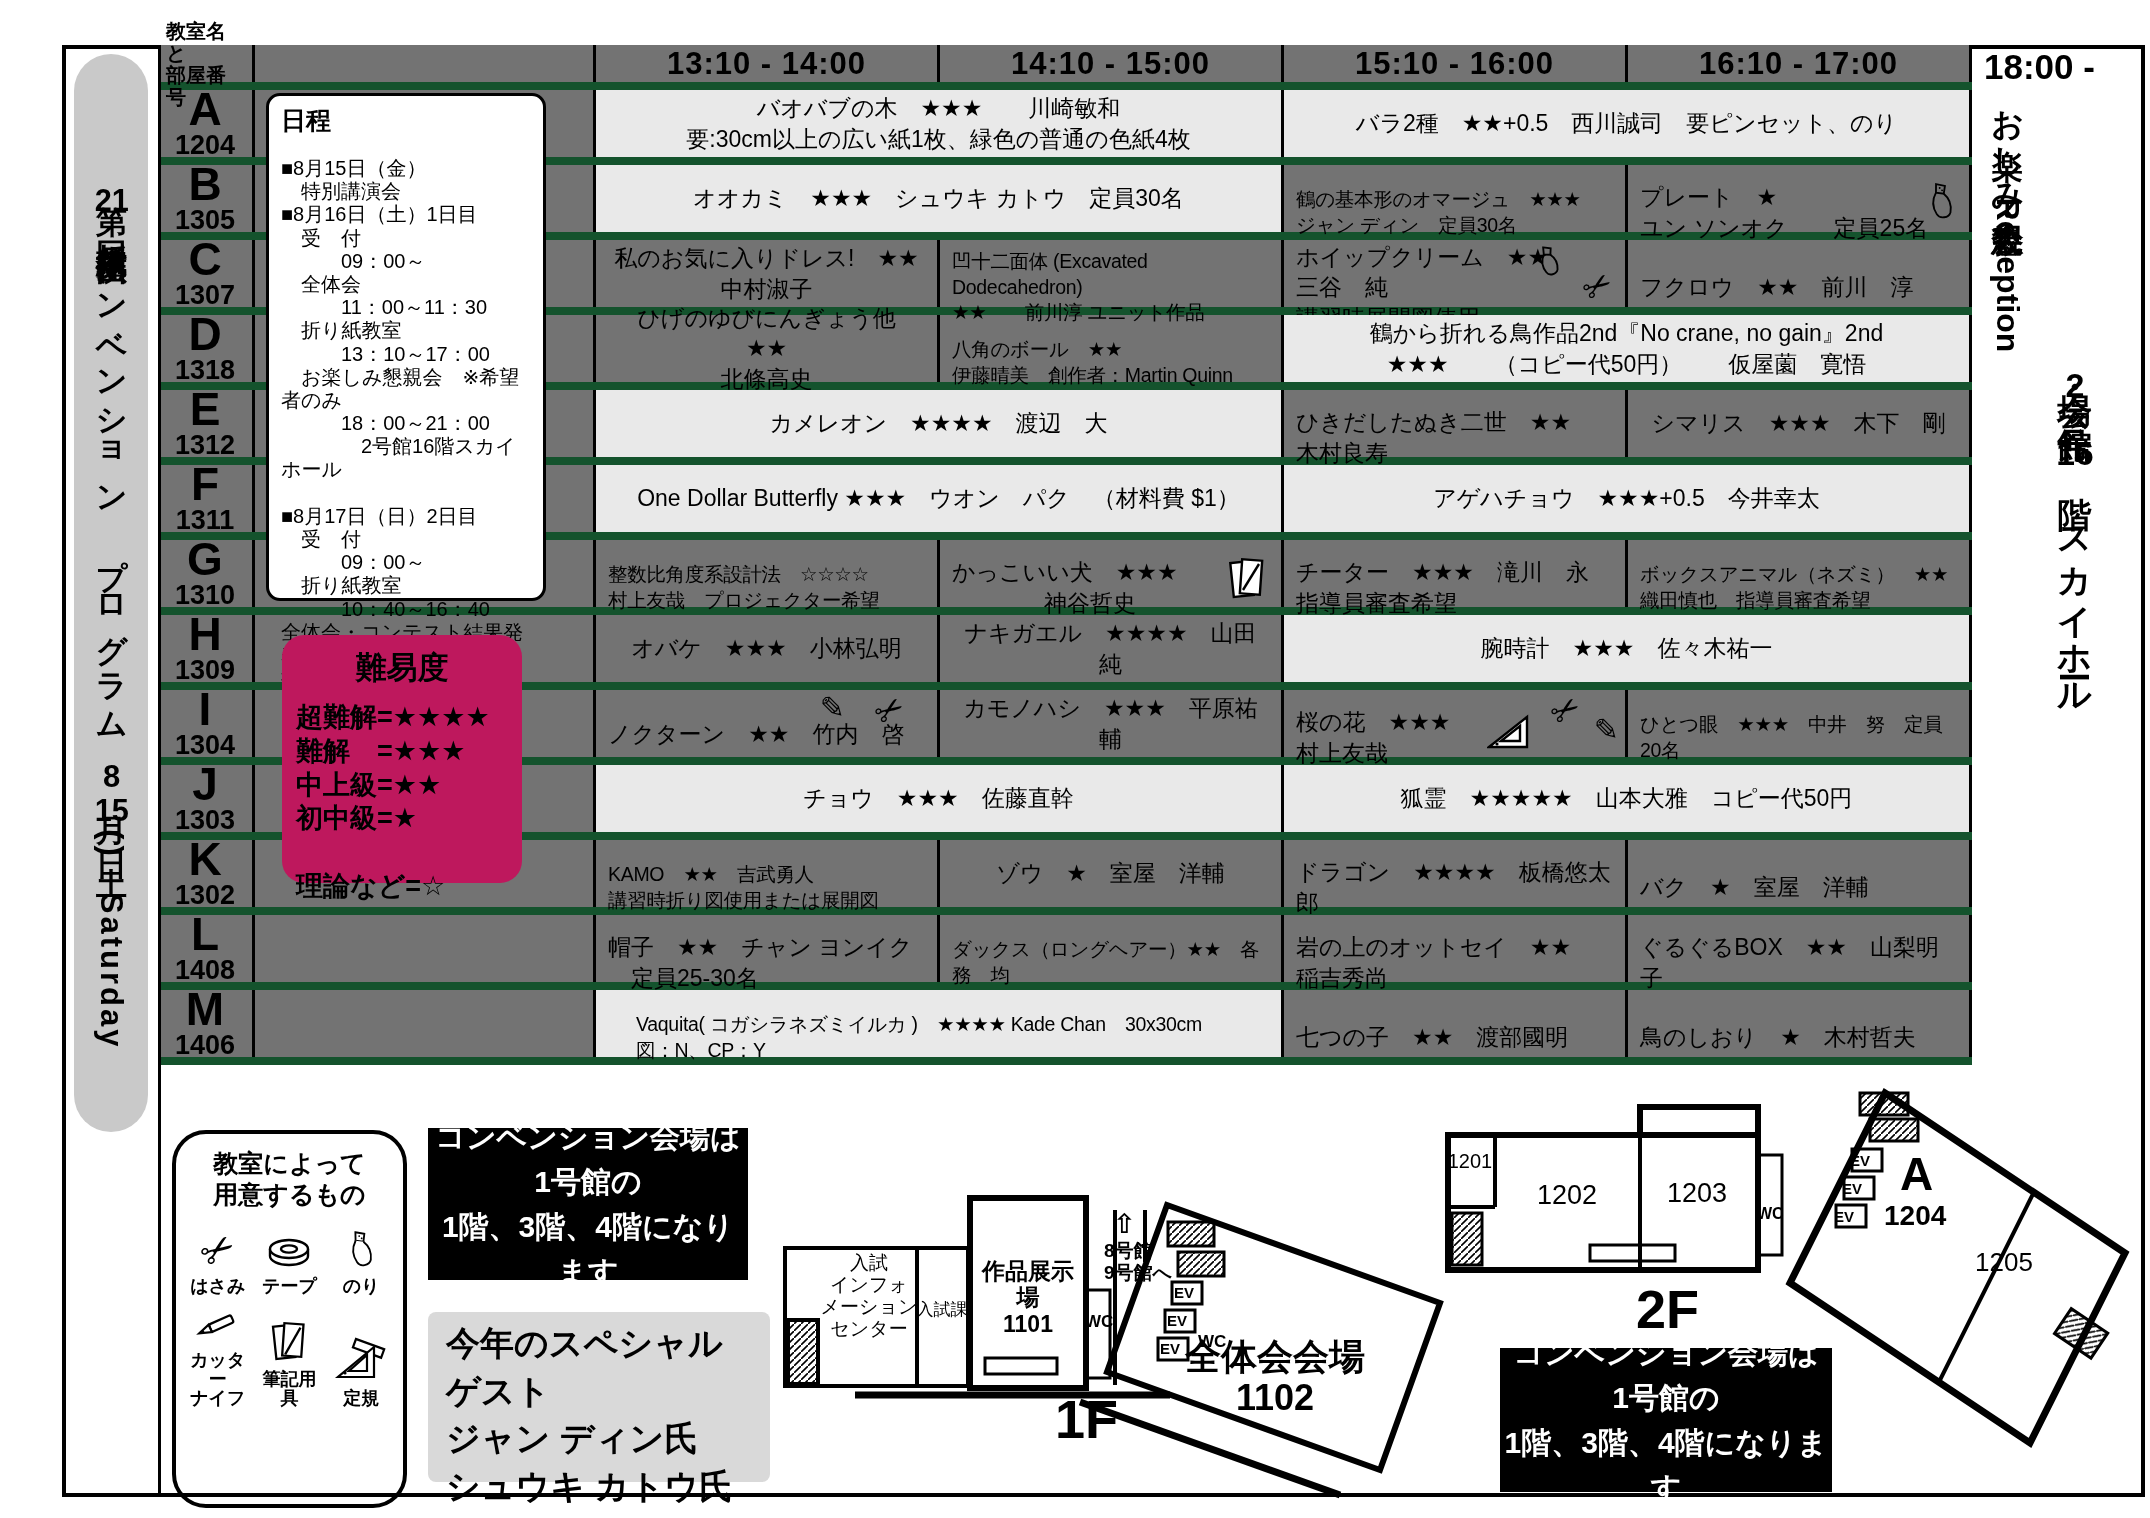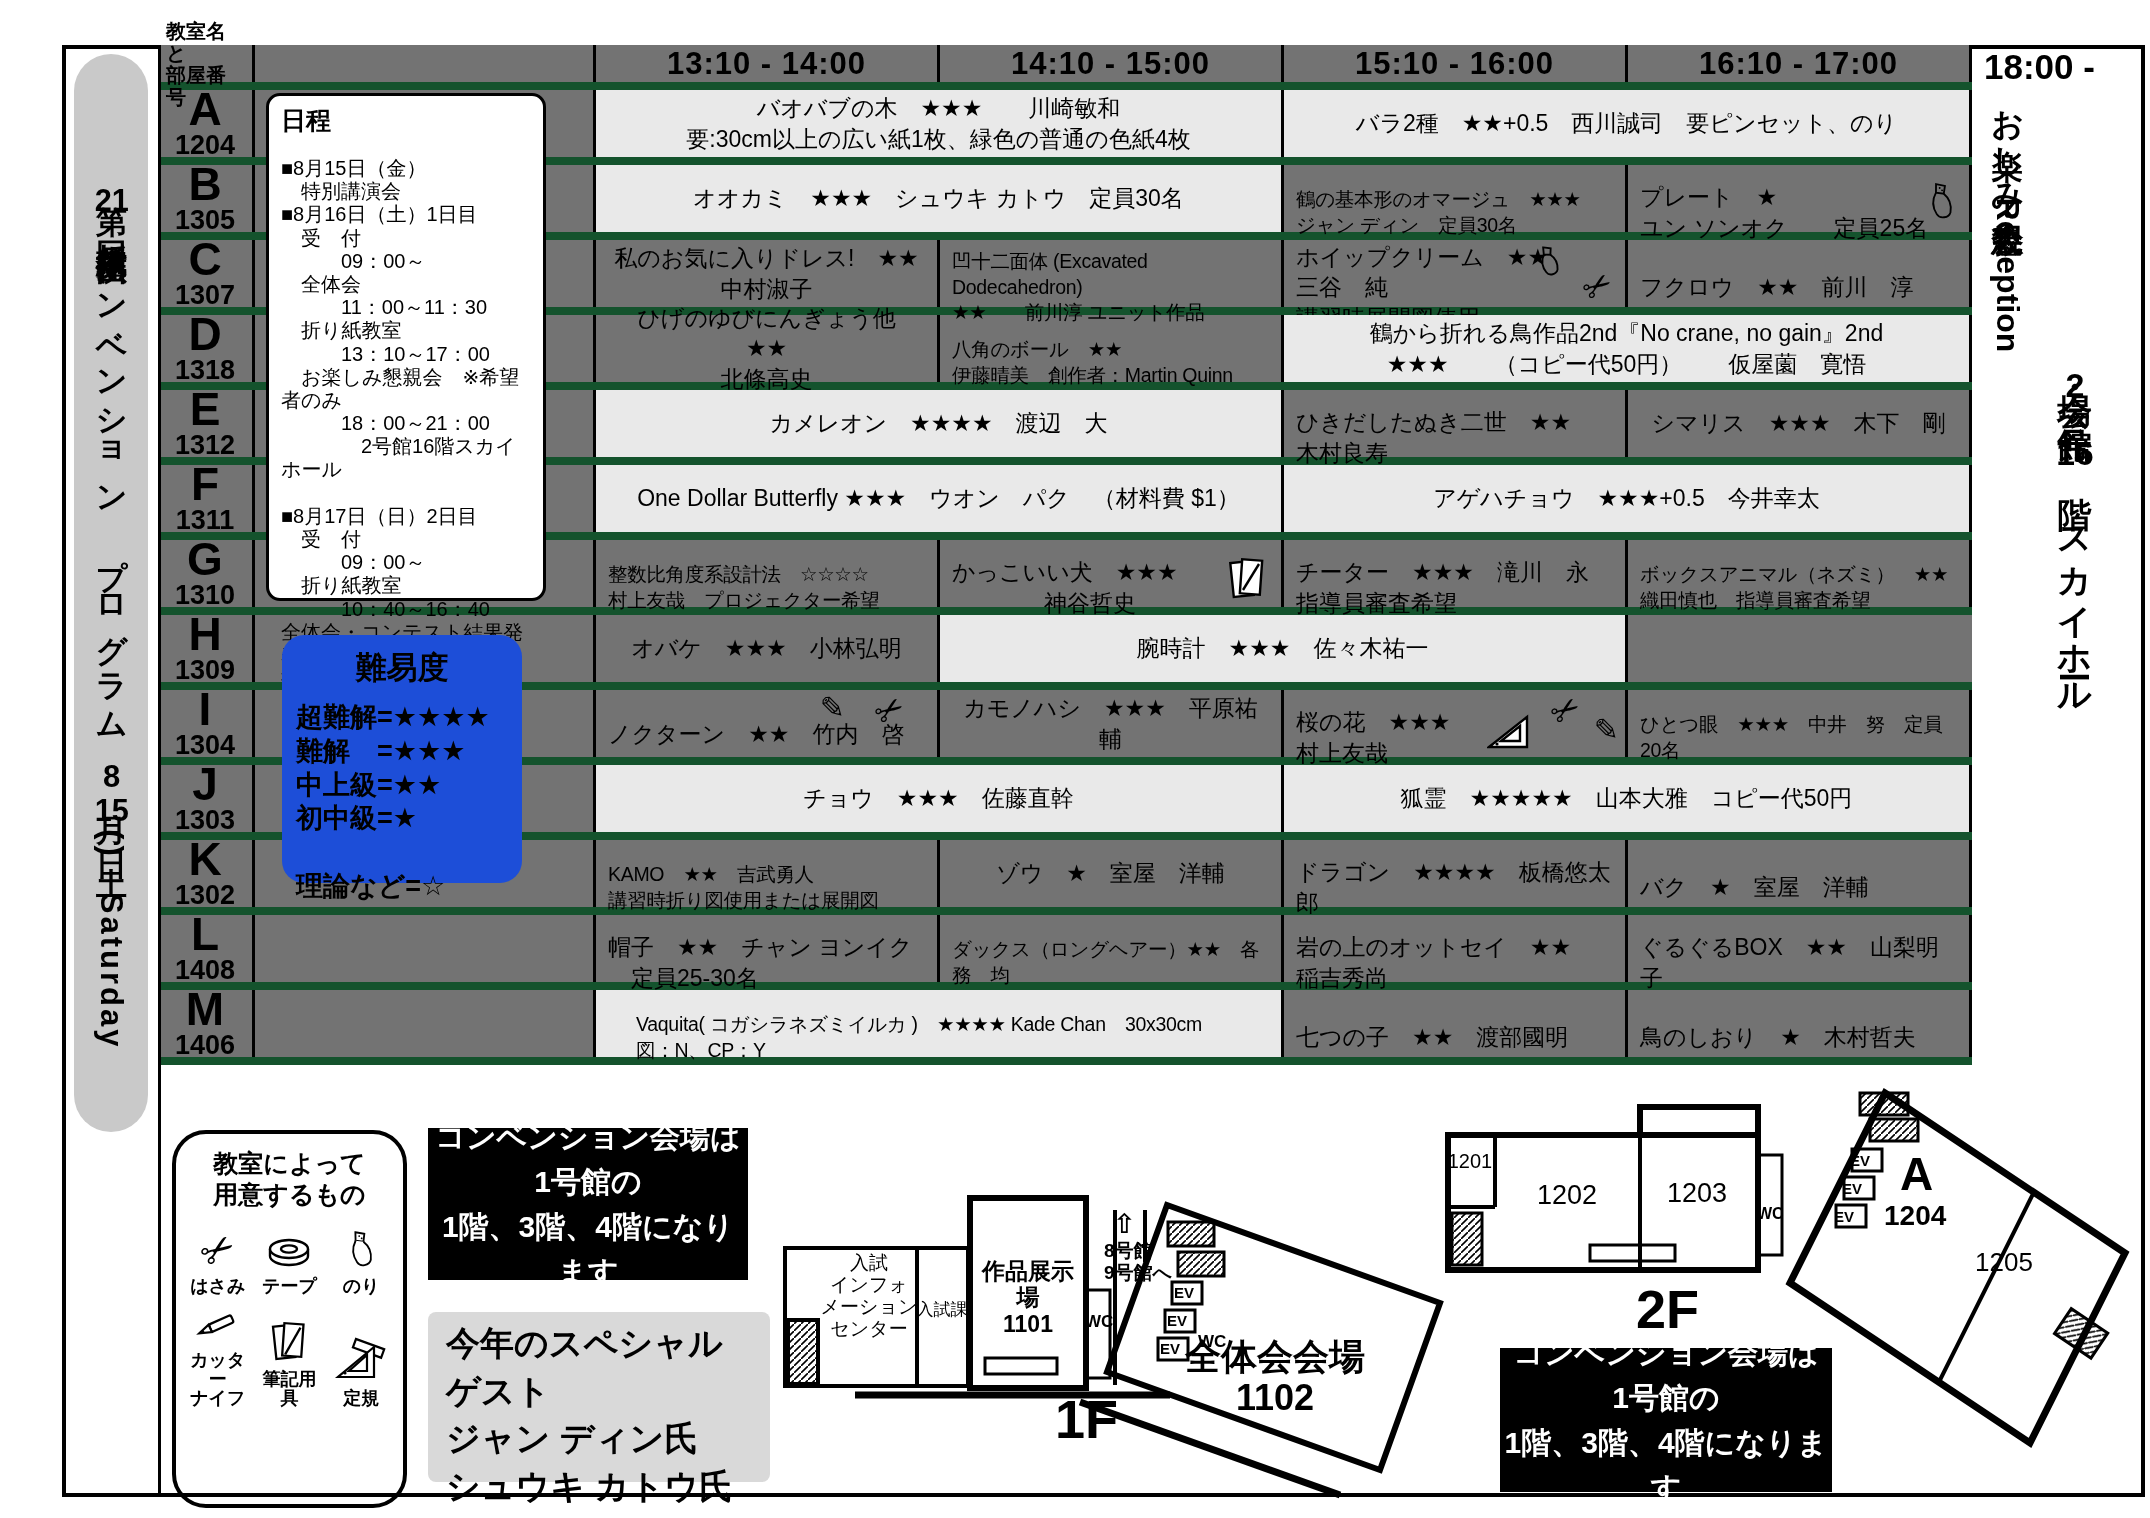--- a/index.html
+++ b/index.html
@@ -38,21 +38,21 @@
          flex-direction:row;}
   
   .evening{position:absolute;left:1984px;top:47px;font-size:35px;font-weight:bold;}
   .reception{position:absolute;left:1986px;top:88px;font-size:32px;font-weight:bold;height:470px;}
   .venuecol{position:absolute;left:2052px;top:368px;font-size:34px;font-weight:bold;height:590px;}
   
   .schedule-box{position:absolute;left:266px;top:93px;width:280px;height:508px;background:#fff;
                 border:3px solid #000;border-radius:14px;padding:8px 12px;box-sizing:border-box;z-index:5;}
   .schedule-box .btitle{font-size:25px;font-weight:bold;margin-bottom:20px;}
   .schedule-box .bbody{font-size:20px;line-height:1.16;white-space:pre-line;}
-  .difficulty-box{position:absolute;left:282px;top:635px;width:240px;height:248px;background:#1d4ed8;
+  .difficulty-box{position:absolute;left:282px;top:635px;width:240px;height:248px;background:#be185d;
                   border-radius:22px;padding:12px 14px;box-sizing:border-box;z-index:5;}
   .difficulty-box .btitle{font-size:31px;font-weight:bold;text-align:center;margin-bottom:12px;}
   .difficulty-box .bbody{font-size:27px;font-weight:bold;line-height:1.25;white-space:pre-line;}
   .supplies-box{position:absolute;left:172px;top:1130px;width:235px;height:378px;border:4px solid #000;
                 border-radius:34px;box-sizing:border-box;padding:14px 6px;z-index:3;}
   .supplies-box .btitle{font-size:25px;font-weight:bold;text-align:center;line-height:1.25;white-space:pre-line;}
   .supgrid{display:grid;grid-template-columns:1fr 1fr 1fr;row-gap:14px;margin-top:16px;}
   .supitem{display:flex;flex-direction:column;align-items:center;justify-content:flex-end;}
   .suplabel{font-size:18px;font-weight:bold;text-align:center;line-height:1.05;white-space:pre-line;margin-top:4px;}
   .blackbox{position:absolute;background:#000;color:#fff;font-weight:bold;text-align:center;
@@ -253,20 +253,23 @@
     </div>
 
     <div class="trow">
       <div class="cell roomc">
           <div class="rletter">H</div>
           <div class="rnumber">1309</div>
         </div>
       <div class="cell gapc"></div>
       <div class="cell w1 ac">
           <div class="ctext">オバケ　★★★　小林弘明</div>
+        </div>
+      <div class="cell w1 ac">
+          <div class="ctext">ナキガエル　★★★★　山田　純</div>
         </div>
       <div class="cell w2 sh ac">
           <div class="ctext">腕時計　★★★　佐々木祐一</div>
         </div>
     </div>
 
     <div class="trow">
       <div class="cell roomc">
           <div class="rletter">I</div>
           <div class="rnumber">1304</div>

